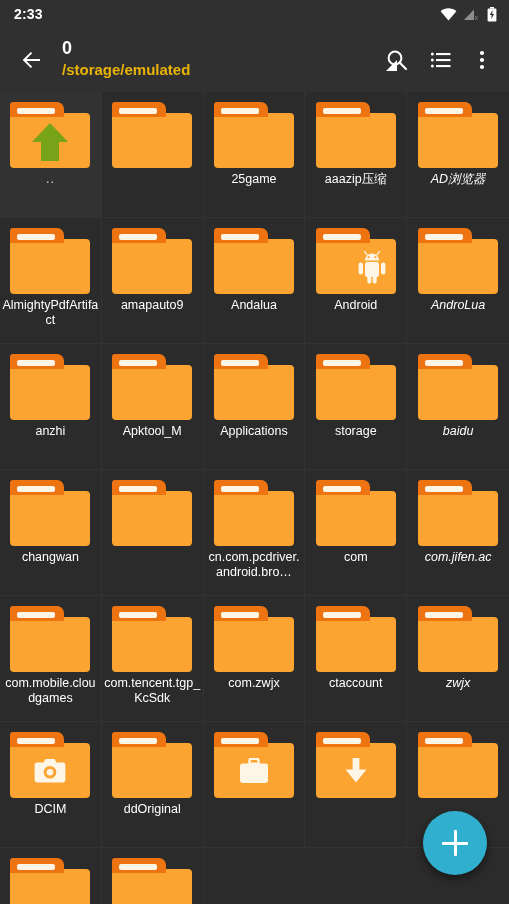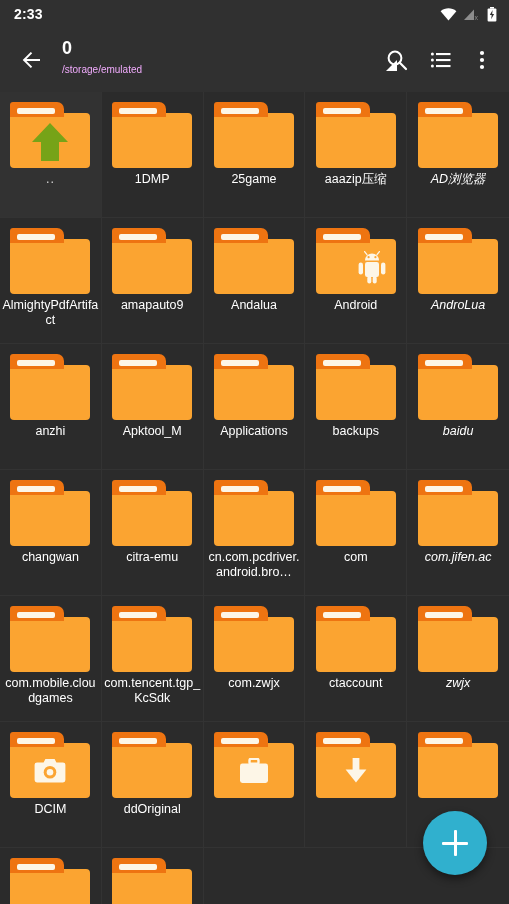--- a/index.html
+++ b/index.html
@@ -27,21 +27,21 @@
     height:64px; background:#303030;
     display:flex; align-items:flex-start; padding:6px 8px 0 8px;
     position:relative;
   }
   .tb-back {
     width:48px; height:48px; display:flex; align-items:center; justify-content:center;
     flex:0 0 48px; margin-top:4px;
   }
   .tb-titles { flex:1 1 auto; padding-left:6px; padding-top:4px; position:relative; min-width:0; }
   .tb-title { color:#ffffff; font-size:18px; font-weight:bold; line-height:21px; }
-  .tb-subtitle { color:#f0abfc; font-size:10px; line-height:21px; white-space:nowrap; }
+  .tb-subtitle { color:#eab308; font-size:15px; line-height:21px; white-space:nowrap;font-weight:bold; }
   .tb-triangle {
     position:absolute; right:-22px; top:26px; width:0; height:0;
     border-left:11px solid transparent; border-bottom:11px solid #ffffff;
   }
   .tb-actions { display:flex; align-items:center; flex:0 0 auto; margin-top:6px; }
   .tb-btn { width:44px; height:44px; display:flex; align-items:center; justify-content:center; }
   .tb-btn.small { width:38px; }
 
   
   .grid {
@@ -190,21 +190,20 @@
           </div>
         </div>
         <div class="label dots">..</div>
       </div>
       <div class="cell">
         <div class="folder">
           <div class="body"></div>
           <div class="tab"></div>
           <div class="stripe"></div>
         </div>
-        <div class="label">1DMP</div>
       </div>
       <div class="cell">
         <div class="folder">
           <div class="body"></div>
           <div class="tab"></div>
           <div class="stripe"></div>
         </div>
         <div class="label">25game</div>
       </div>
       <div class="cell">
@@ -300,21 +299,21 @@
           <div class="stripe"></div>
         </div>
         <div class="label">Applications</div>
       </div>
       <div class="cell">
         <div class="folder">
           <div class="body"></div>
           <div class="tab"></div>
           <div class="stripe"></div>
         </div>
-        <div class="label">backups</div>
+        <div class="label">storage</div>
       </div>
       <div class="cell">
         <div class="folder">
           <div class="body"></div>
           <div class="tab"></div>
           <div class="stripe"></div>
         </div>
         <div class="label">baidu</div>
       </div>
       <div class="cell">
@@ -324,21 +323,20 @@
           <div class="stripe"></div>
         </div>
         <div class="label">changwan</div>
       </div>
       <div class="cell">
         <div class="folder">
           <div class="body"></div>
           <div class="tab"></div>
           <div class="stripe"></div>
         </div>
-        <div class="label">citra-emu</div>
       </div>
       <div class="cell">
         <div class="folder">
           <div class="body"></div>
           <div class="tab"></div>
           <div class="stripe"></div>
         </div>
         <div class="label">cn.com.pcdriver.android.bro…</div>
       </div>
       <div class="cell">

